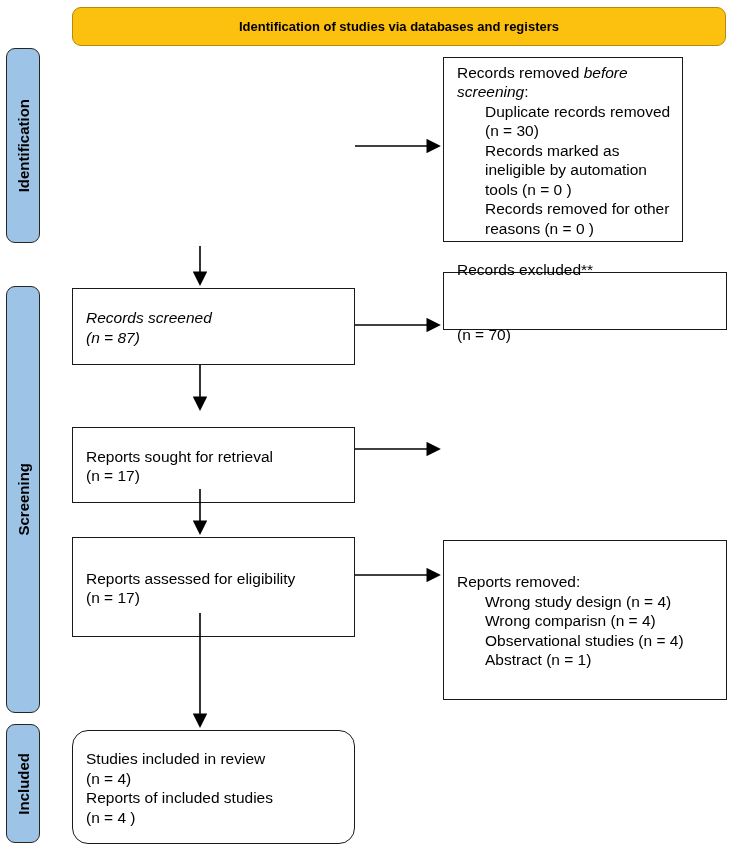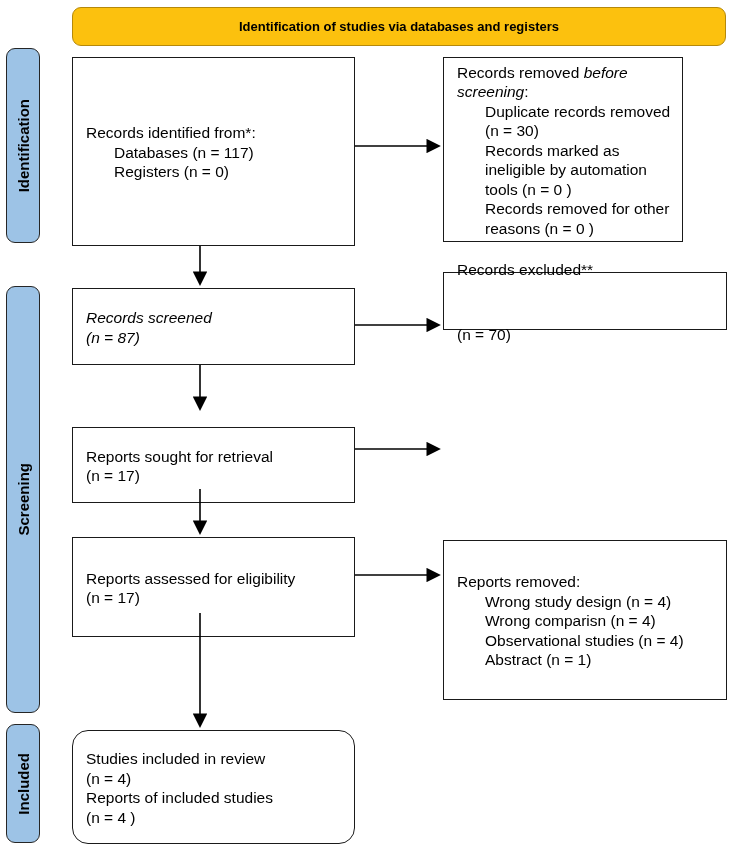--- a/index.html
+++ b/index.html
@@ -66,25 +66,20 @@
   <div class="side" style="top:48px;height:195px;">
     <span>Identification</span>
   </div>
   <div class="side" style="top:286px;height:427px;">
     <span>Screening</span>
   </div>
   <div class="side" style="top:724px;height:119px;">
     <span>Included</span>
   </div>
 
-  <div class="box col-left" style="top:57px;height:189px;">
-    <div>Records identified from*:</div>
-    <div class="indent">Databases (n = 117)</div>
-    <div class="indent">Registers (n = 0)</div>
-  </div>
 
   <div class="box col-left" style="top:288px;height:77px;font-style:italic;">
     <div>Records screened</div>
     <div>(n = 87)</div>
   </div>
 
   <div class="box col-left" style="top:427px;height:76px;">
     <div>Reports sought for retrieval</div>
     <div>(n = 17)</div>
   </div>

